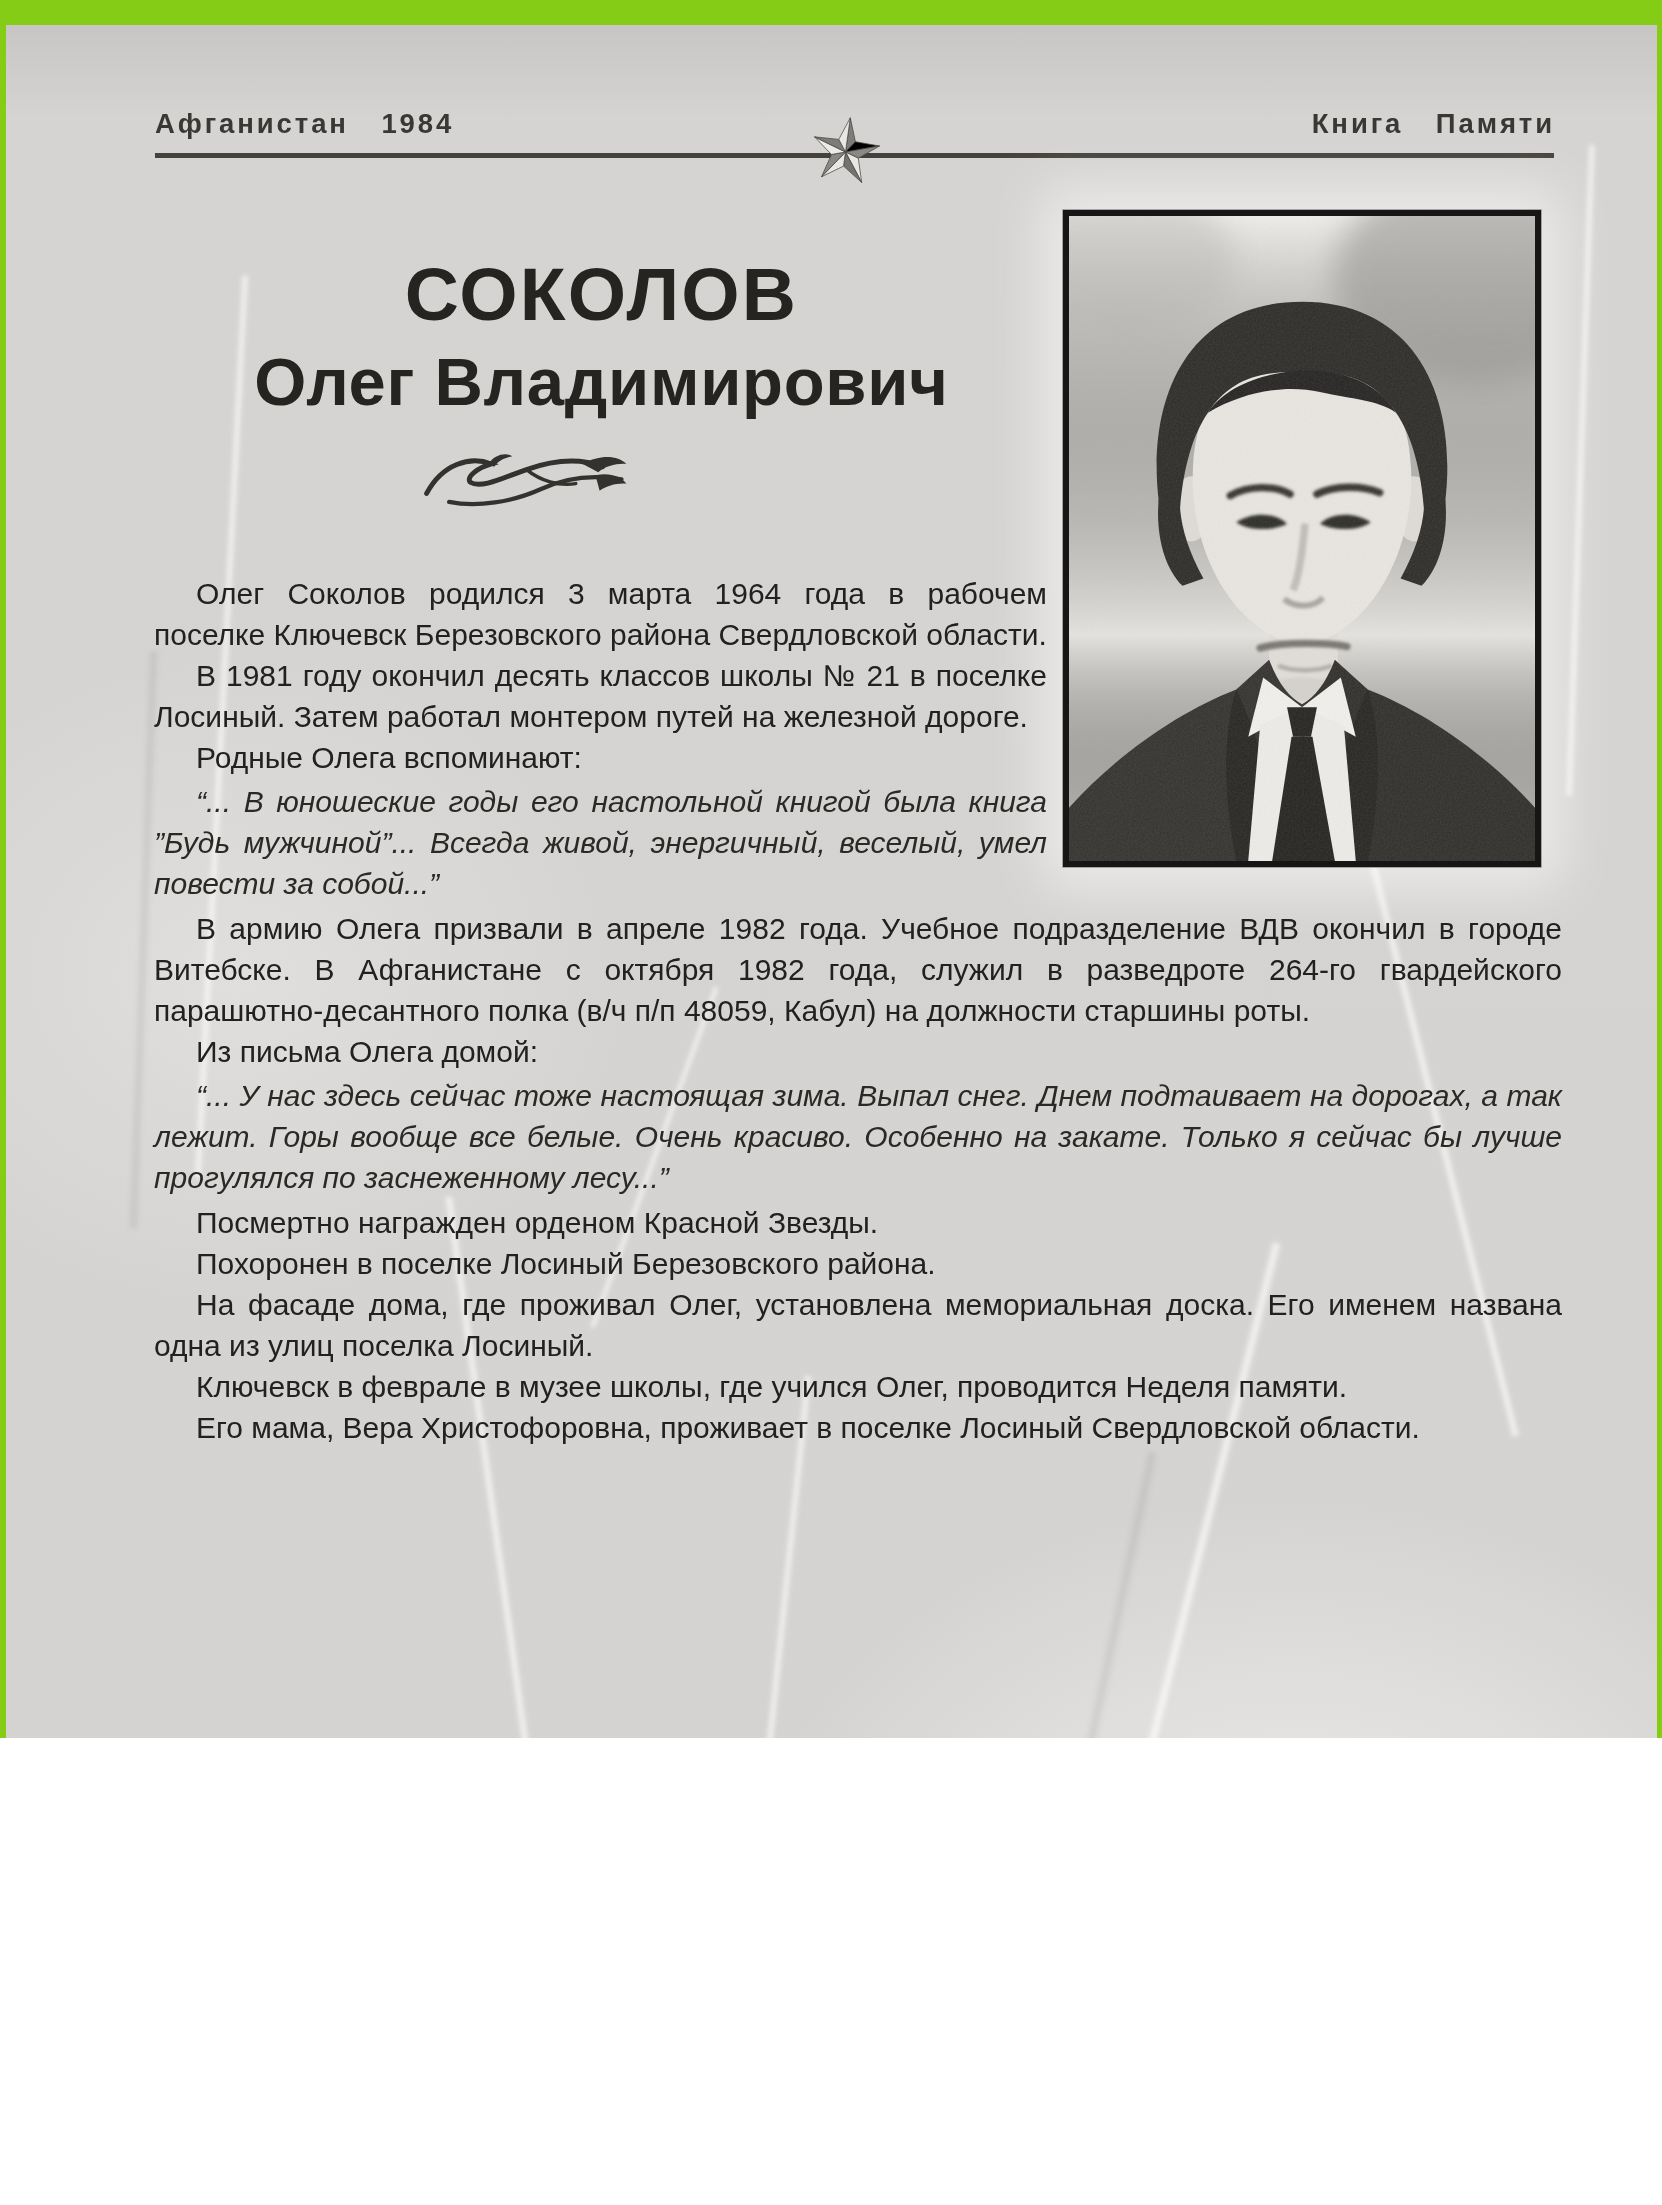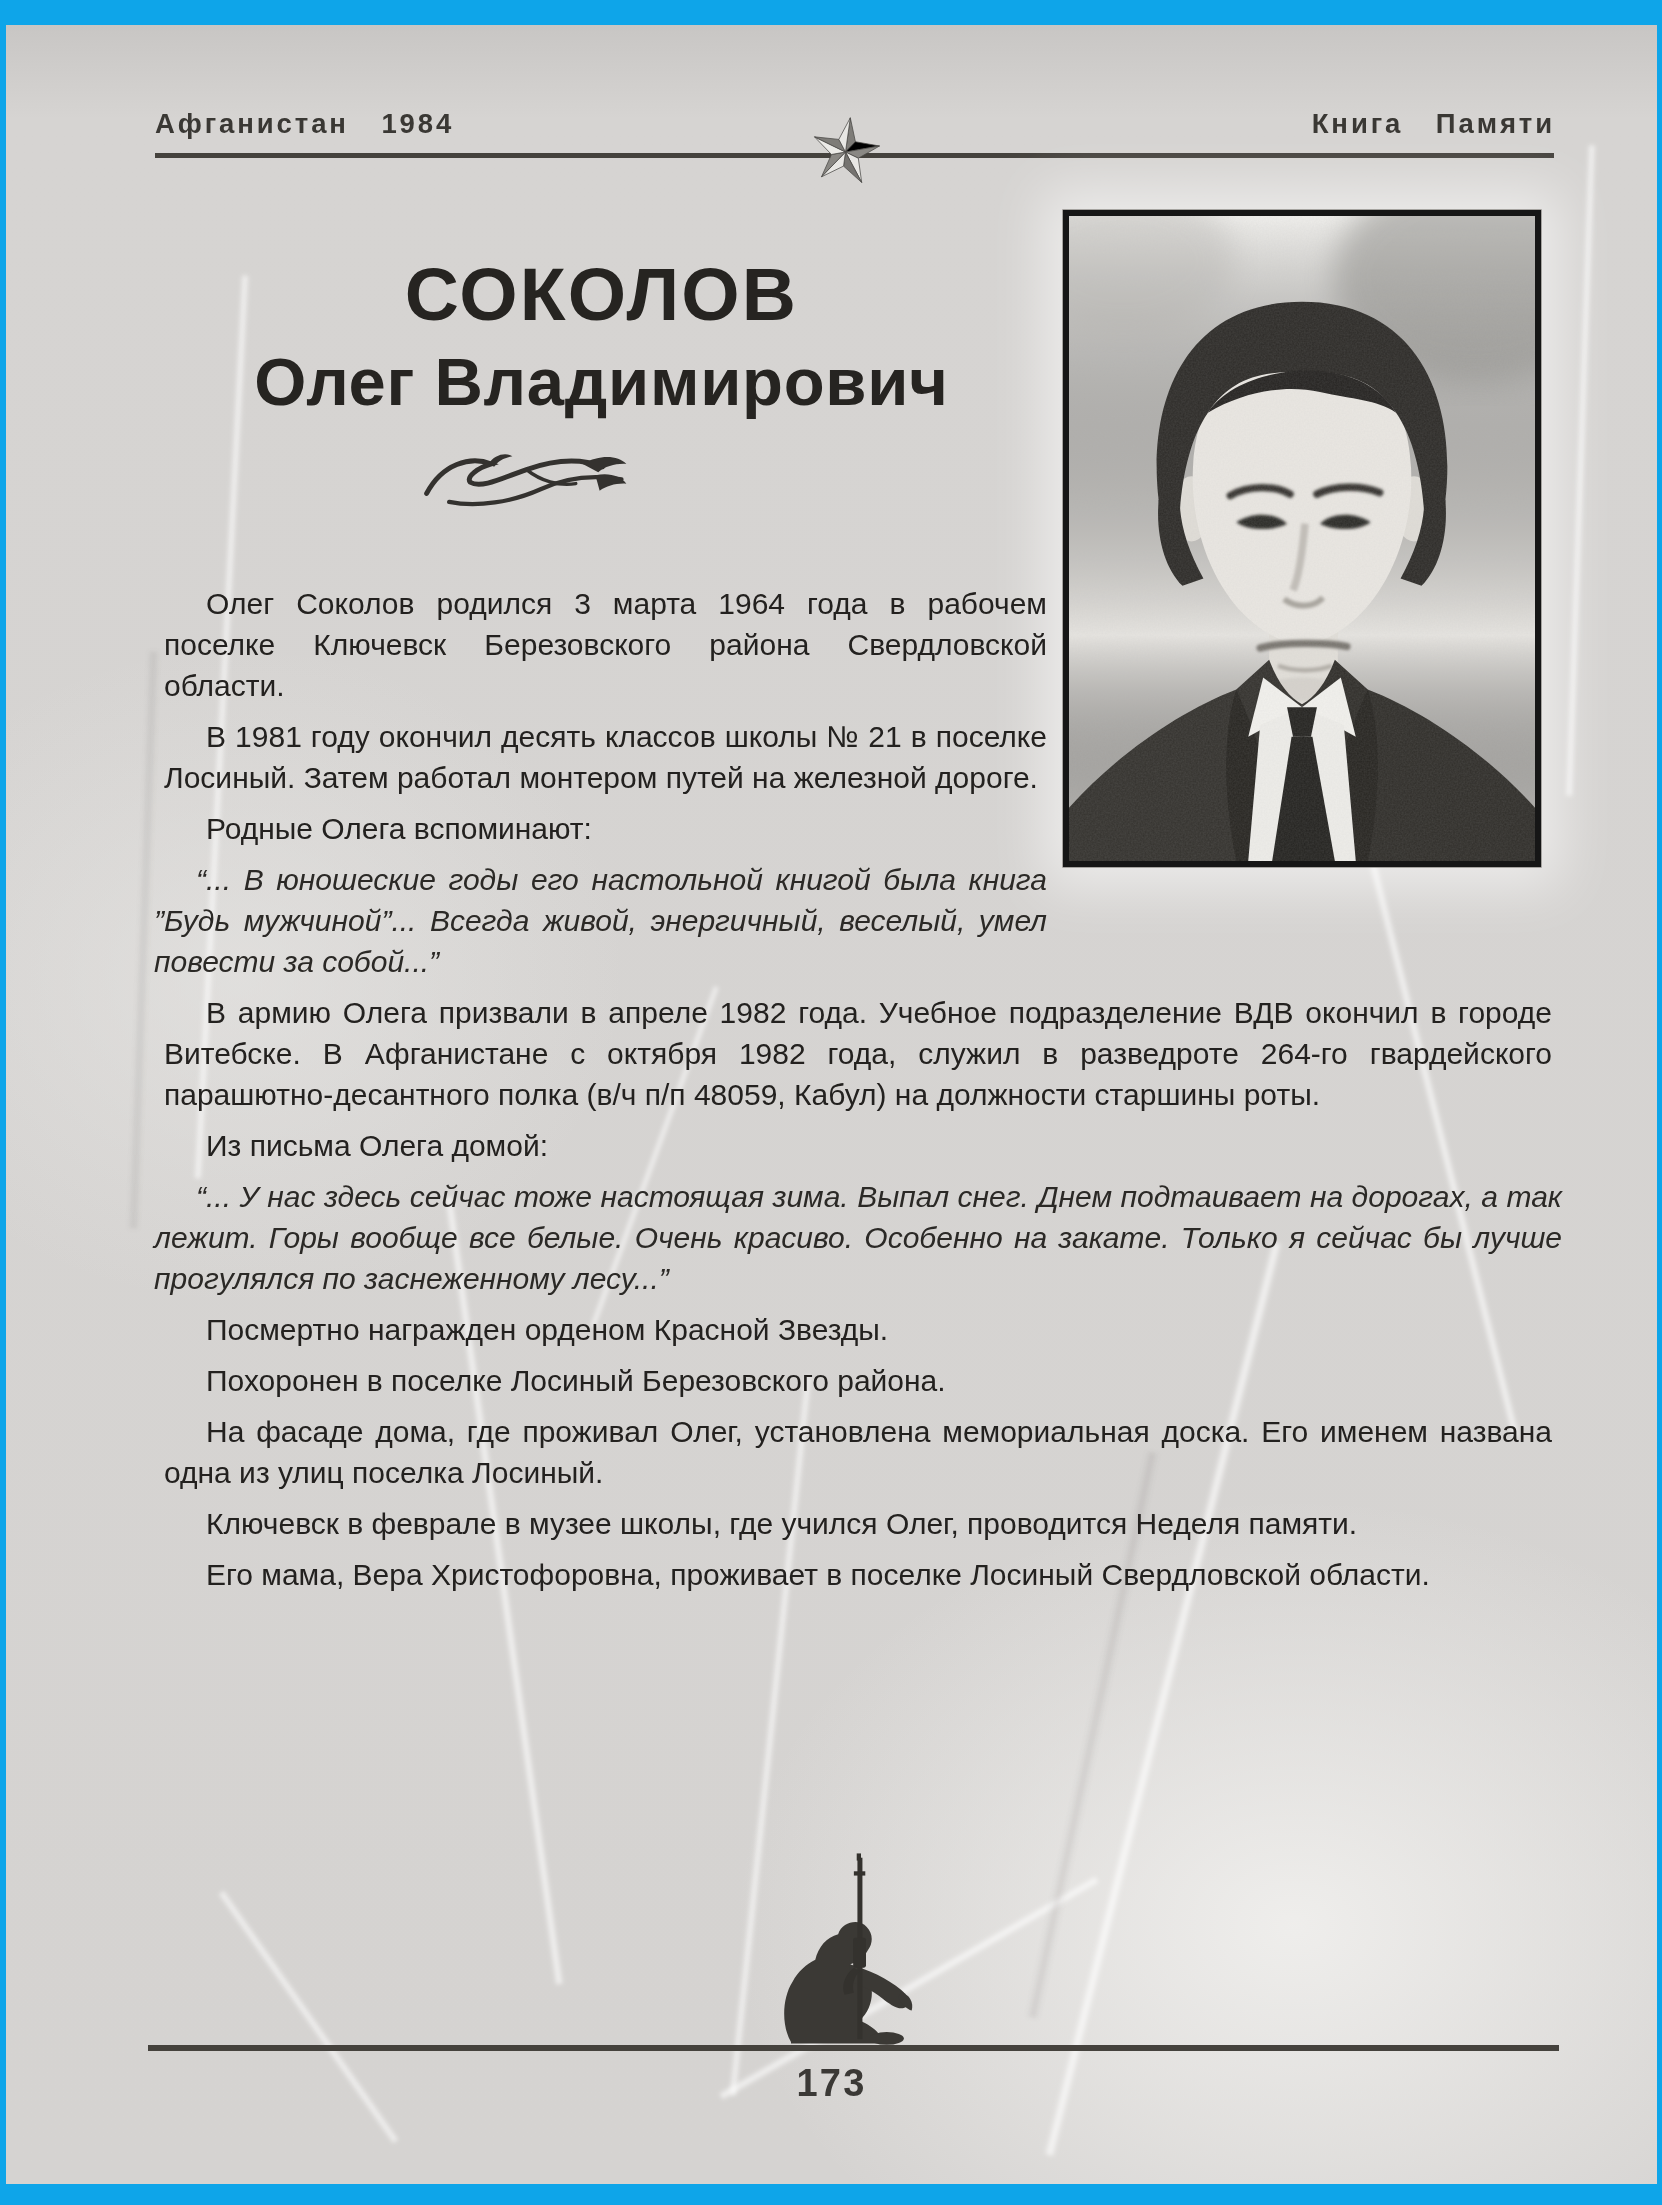--- a/index.html
+++ b/index.html
@@ -1,18 +1,18 @@
 <!DOCTYPE html>
 <html style="font-size:11.6px"><head>
 <meta charset="utf-8">
 <style>
   html,body { margin:0; padding:0; background:#ffffff; }
   .page {
-    position:relative; width:1663px; height:2205px;
-    background:#0ea5e9; overflow:hidden;
+    position:relative; width:1663px; height:1738px;
+    background:#84cc16; overflow:hidden;
     font-family:"Liberation Sans", sans-serif;
   }
   .paper {
     position:absolute; left:5.8px; top:24.6px; width:1651px; height:2159px;
     background-color:#d5d3d1;
     background-image:
       radial-gradient(ellipse 904px 687px at 78% 88%, rgba(240,239,237,0.95), rgba(240,239,237,0) 62%),
       radial-gradient(ellipse 651px 550px at 14% 44%, rgba(233,232,230,0.55), rgba(233,232,230,0) 60%),
       linear-gradient(180deg, #c8c6c4 0px, #d6d4d2 94px, #d5d3d1 100%),
       repeating-linear-gradient(90deg, rgba(255,255,255,0.06) 0 2.9px, rgba(92,90,88,0.05) 2.9px 5.8px);
@@ -42,21 +42,21 @@
     position:absolute; left:1063px; top:210px; width:466px; height:645px;
     border:6.5px solid #161616; box-sizing:content-box; background:#dcdad6;
     box-shadow:0 0 0 0.7px #8a8884, 0 0 51px 20px rgba(255,255,255,0.55);
   }
   .photo-frame svg { display:block; width:100%; height:100%; }
   .body-text {
     position:absolute; left:154px; top:573px; width:1408px;
     font-size:30px; line-height:41px; color:#23211f; text-align:justify;
   }
   .float-spacer { float:right; width:515px; height:331px; }
-  .para { margin:10px; text-indent:42px; }
+  .para { margin:0; text-indent:42px; }
   .para.quote { font-style:italic; color:#2b2926; margin:2.9px 0 4.3px 0; }
   .soldier { position:absolute; left:745px; top:1852px; width:182px; height:200px; }
   .page-number {
     position:absolute; left:0; top:2062px; width:1663px; text-align:center;
     font-size:38px; font-weight:bold; letter-spacing:2.2px; color:#3b3936;
   }
 </style>
 </head>
 <body>
 

